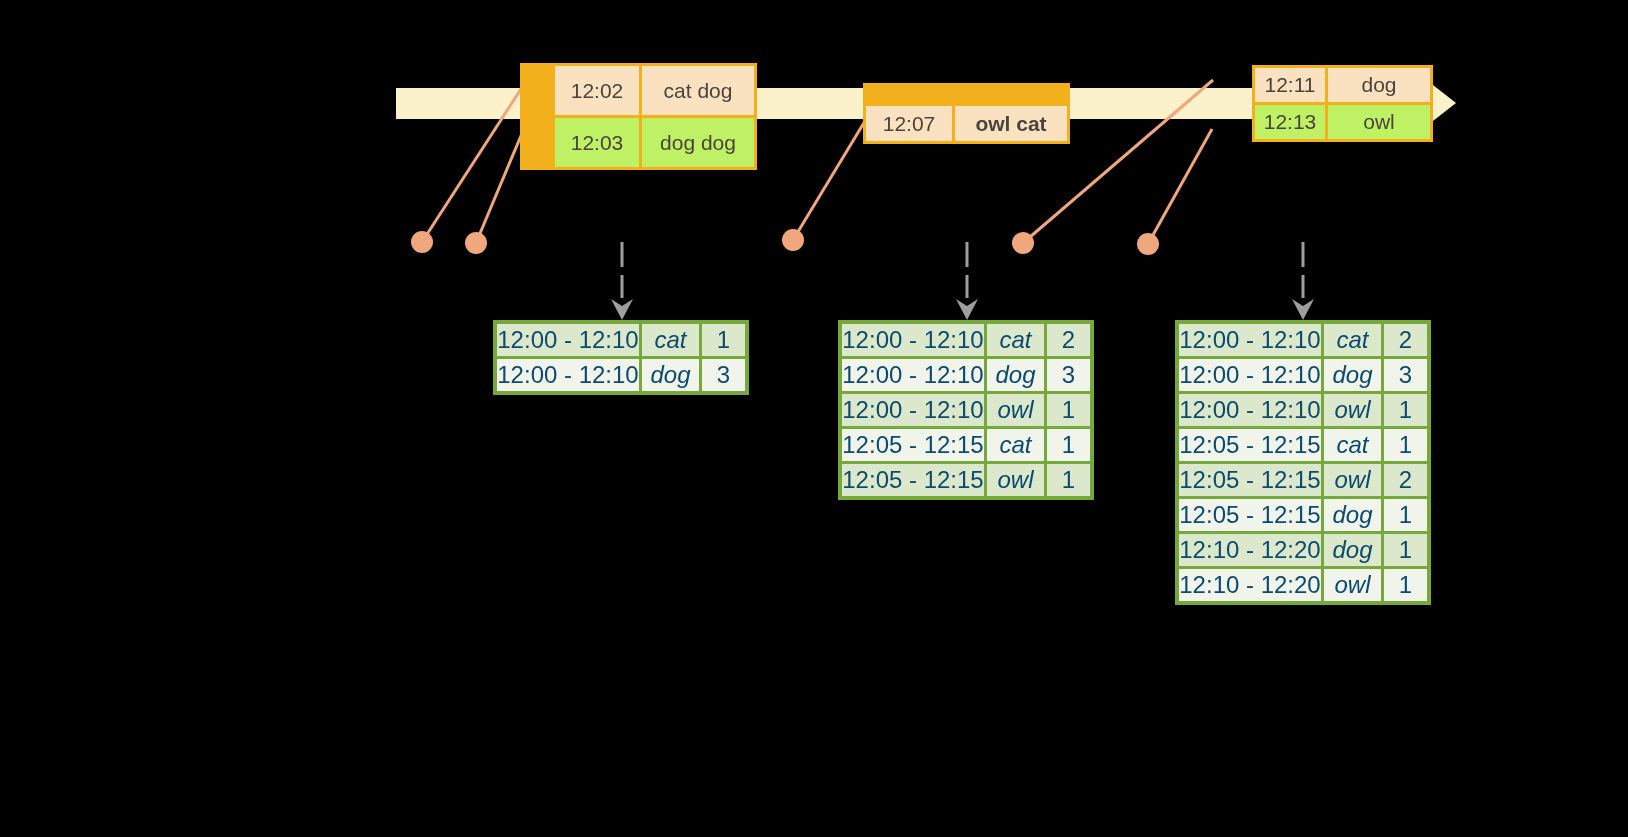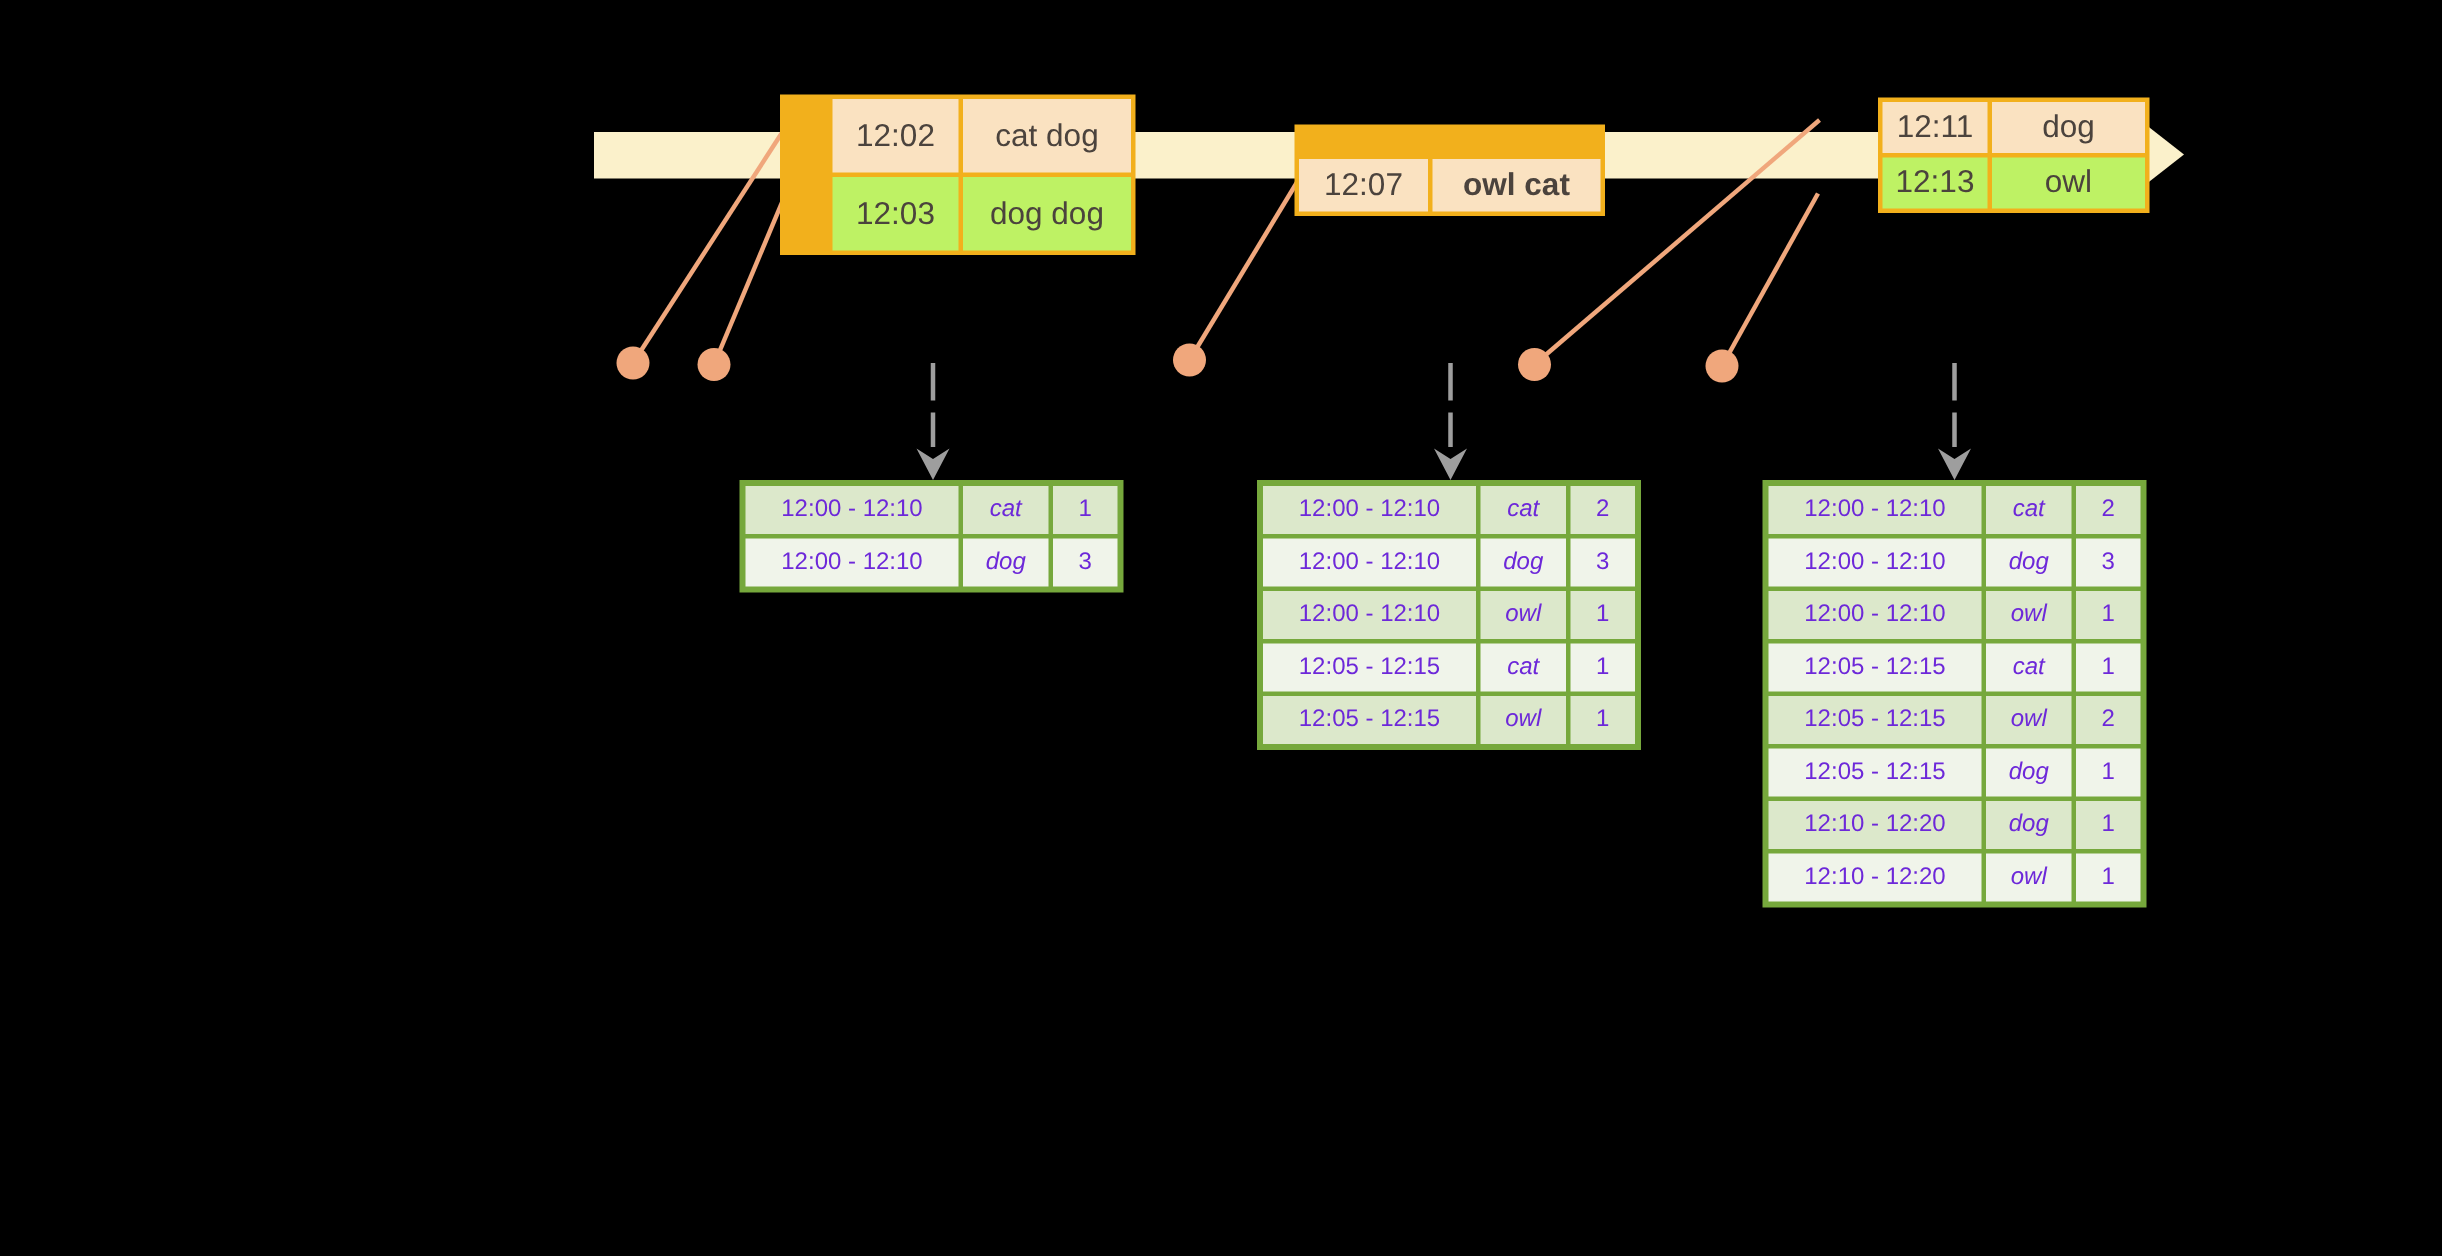--- a/index.html
+++ b/index.html
@@ -19,21 +19,21 @@
   .event-cell{display:flex;align-items:center;justify-content:center;
     font-size:21px;color:#4B433D;}
   .event-row.r0 .event-cell{background:#FAE2C1;}
   .event-row.r1 .event-cell{background:#bef264;}
   .eb1 .event-row{height:49px;padding-left:32px;} .eb1 .ec-time{width:84px;} .eb1 .ec-words{width:112px;}
   .eb2 .event-row{height:35px;margin-top:20px;} .eb2 .ec-time{width:86px;} .eb2 .ec-words{width:112px;font-weight:bold;}
   .eb3 .event-row{height:34px;} .eb3 .ec-time{width:70px;} .eb3 .ec-words{width:102px;}
   
   .result-table{position:absolute;background:#76A83C;padding:4px;display:flex;flex-direction:column;gap:3px;z-index:3;}
   .rt-row{display:flex;gap:3px;height:32px;}
-  .rt-cell{display:flex;align-items:center;justify-content:center;font-size:16px;color:#6d28d9;}
+  .rt-cell{display:flex;align-items:center;justify-content:center;font-size:24px;color:#0c4a6e;}
   .rt-row.odd .rt-cell{background:#DCE8CB;}
   .rt-row.even .rt-cell{background:#F0F4EA;}
   .c-time{width:142px;} .c-word{width:57px;font-style:italic;} .c-count{width:43px;}
 </style>
 </head>
 <body>
 
 <div class="canvas">
 
   <div class="band"></div>

